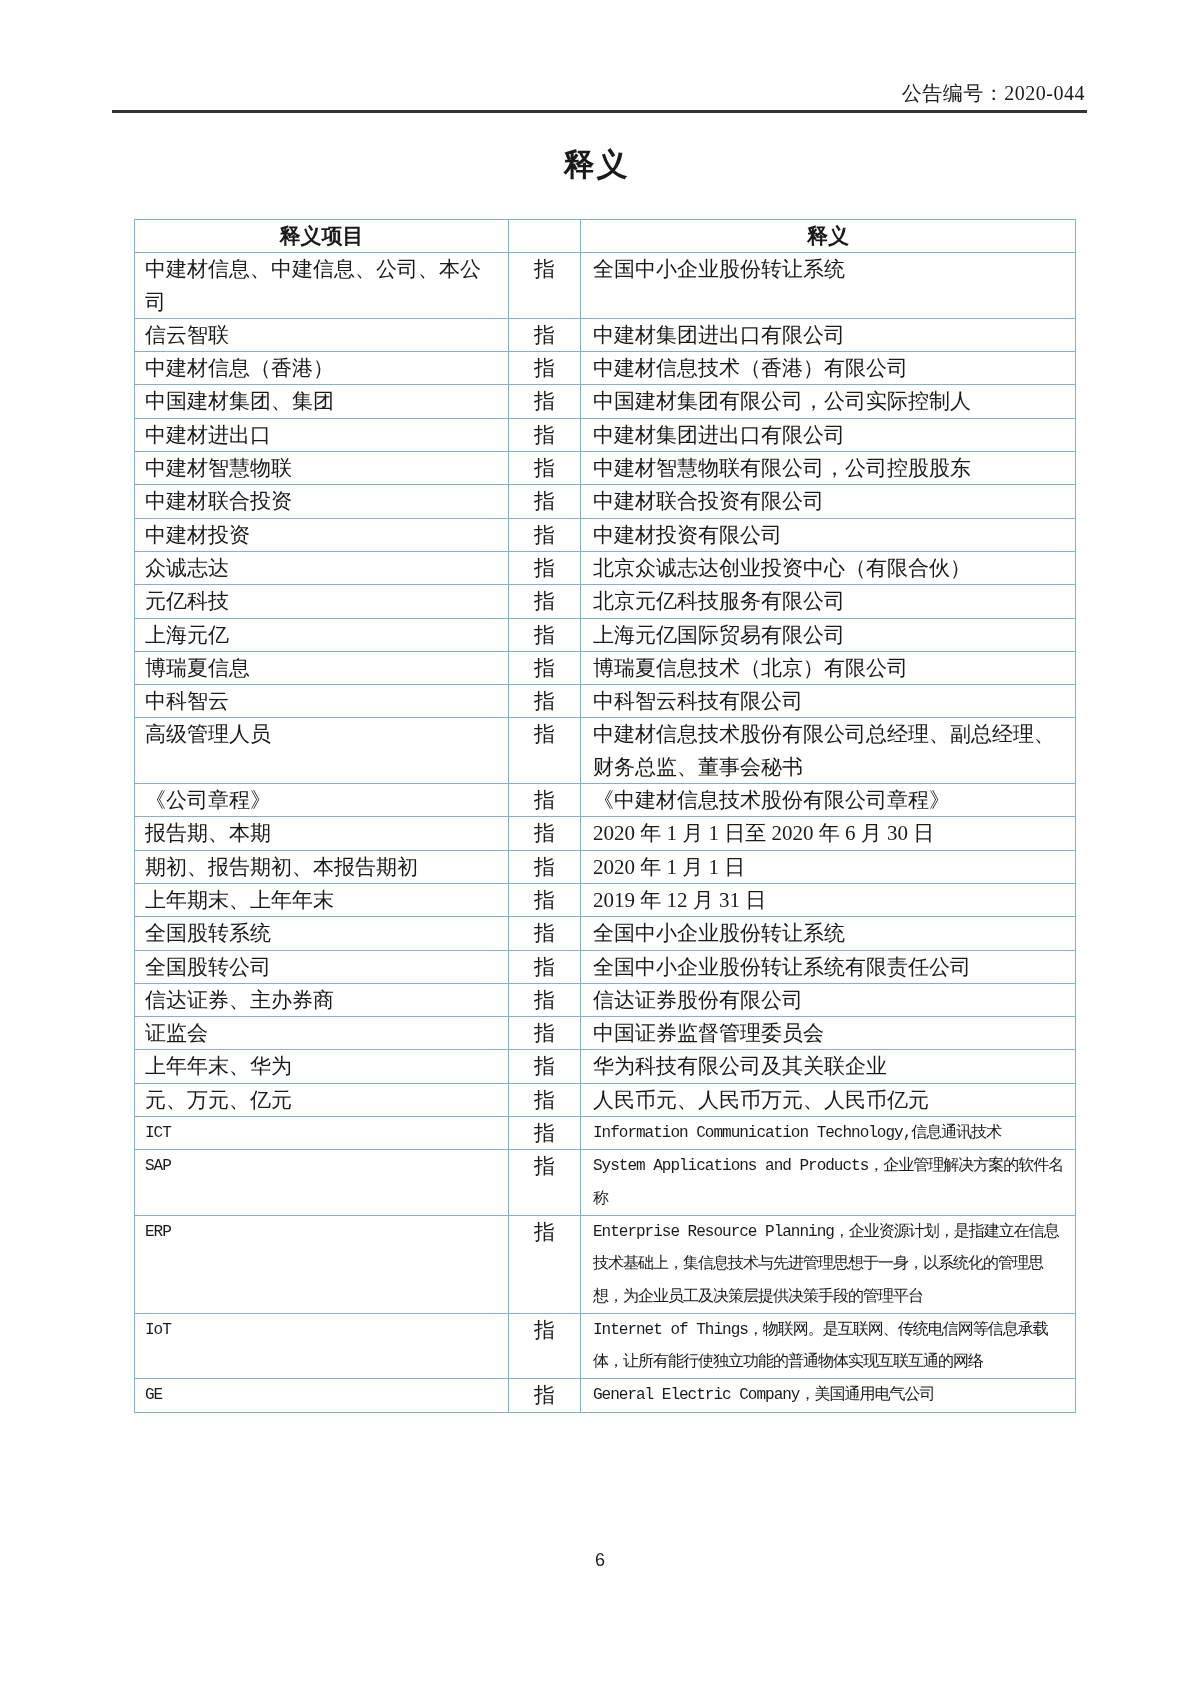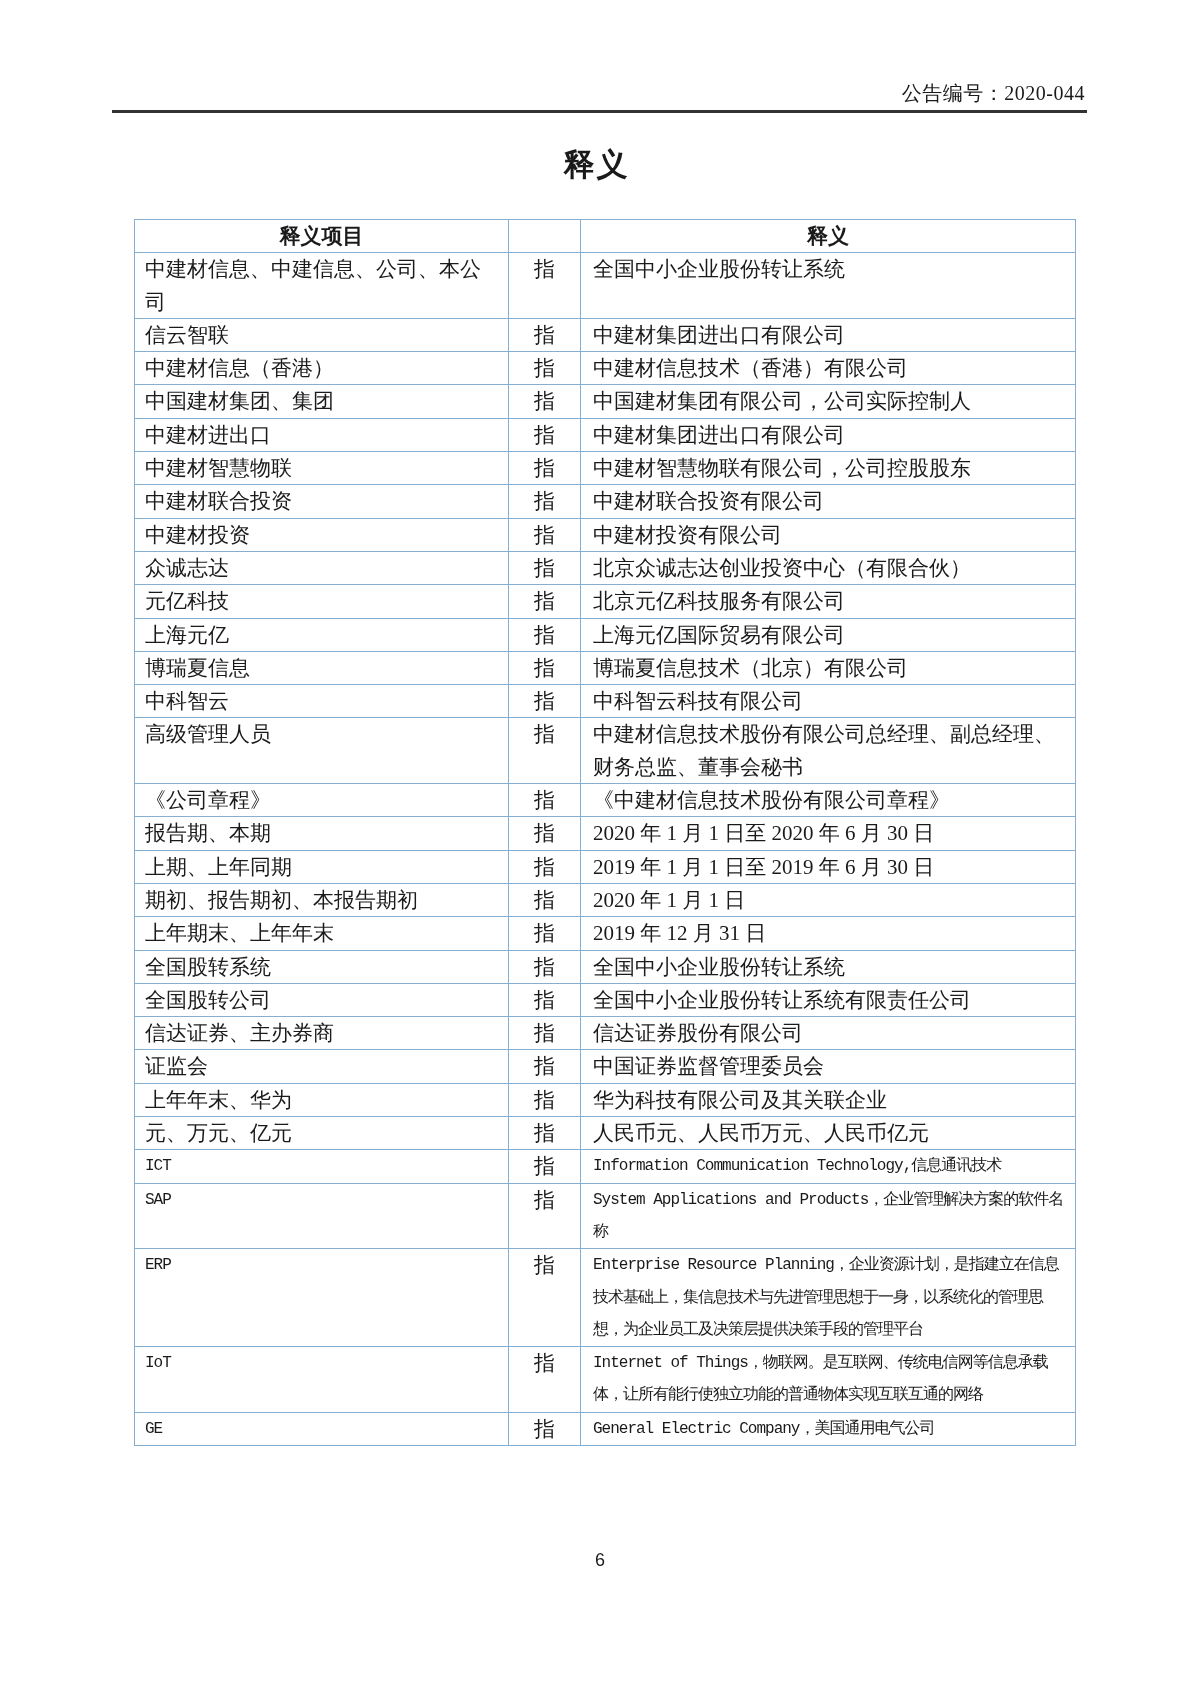--- a/index.html
+++ b/index.html
@@ -193,25 +193,20 @@
     <td class="td-def">《中建材信息技术股份有限公司章程》</td>
   </tr>
 
 
   <tr>
     <td class="td-term">报告期、本期</td>
     <td class="td-zhi">指</td>
     <td class="td-def">2020 年 1 月 1 日至 2020 年 6 月 30 日</td>
   </tr>
 
-  <tr>
-    <td class="td-term">上期、上年同期</td>
-    <td class="td-zhi">指</td>
-    <td class="td-def">2019 年 1 月 1 日至 2019 年 6 月 30 日</td>
-  </tr>
 
   <tr>
     <td class="td-term">期初、报告期初、本报告期初</td>
     <td class="td-zhi">指</td>
     <td class="td-def">2020 年 1 月 1 日</td>
   </tr>
 
   <tr>
     <td class="td-term">上年期末、上年年末</td>
     <td class="td-zhi">指</td>

